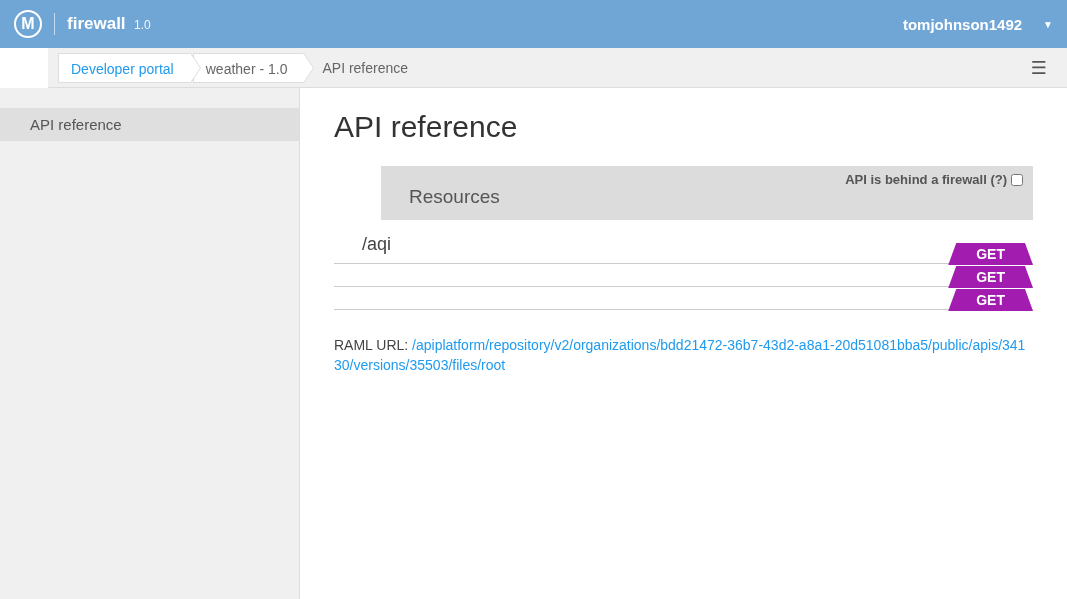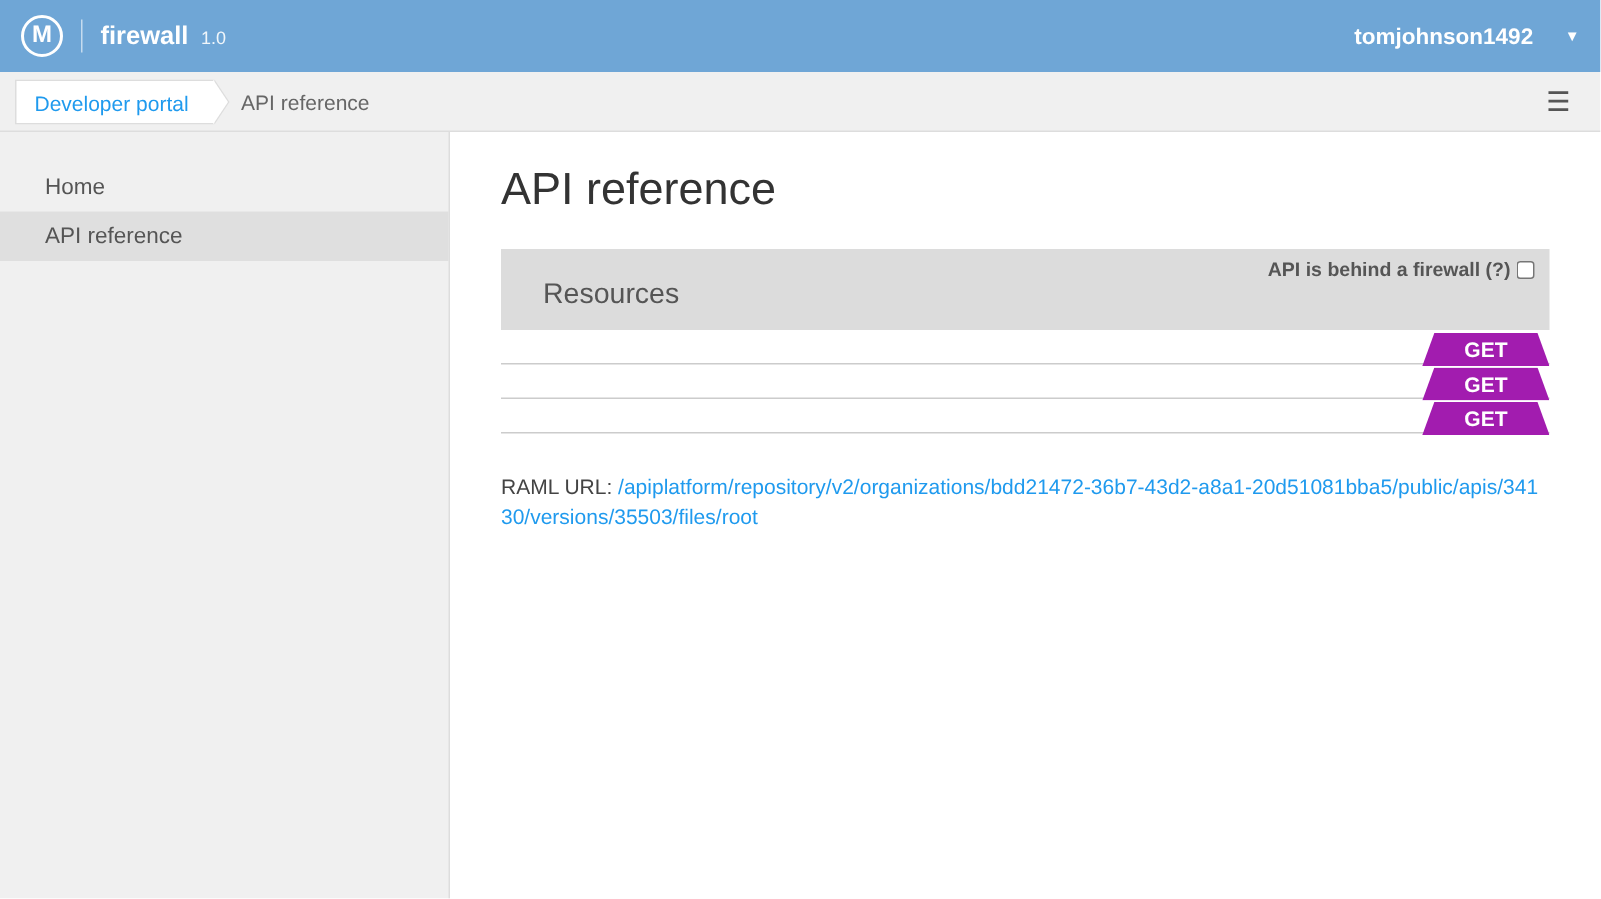--- a/index.html
+++ b/index.html
@@ -56,20 +56,21 @@
   .caret-down {
     font-size: 10px;
   }
   .breadcrumb-bar {
     background: #f0f0f0;
     border-bottom: 1px solid #ddd;
     height: 40px;
     display: flex;
     align-items: center;
     padding: 0 10px;
+    margin-left: 48px;
   }
   .breadcrumb-item {
     position: relative;
     padding: 0 16px 0 12px;
     height: 30px;
     line-height: 30px;
     font-size: 14px;
     background: #fff;
     border: 1px solid #ddd;
     color: #666;
@@ -133,20 +134,21 @@
   .page-title {
     font-size: 30px;
     font-weight: 400;
     color: #333;
     margin-bottom: 22px;
   }
   .resources-header {
     background: #dcdcdc;
     padding: 12px 28px;
     position: relative;
+    margin-left: 47px;
   }
   .resources-header h2 {
     font-size: 19px;
     font-weight: 400;
     color: #555;
     padding-top: 8px;
   }
   .firewall-row {
     position: absolute;
     top: 6px;
@@ -211,49 +213,50 @@
   <div class="user-menu">
     <span>tomjohnson1492</span>
     <span class="caret-down">▼</span>
   </div>
 </div>
 
 <div class="breadcrumb-bar">
   <div class="breadcrumb-item first">
     <span>Developer portal</span>
   </div>
+  <div class="breadcrumb-item" style="margin-left:2px">
+    <span>weather - 1.0</span>
+  </div>
   <div class="breadcrumb-item last" style="margin-left:6px">
     <span>API reference</span>
   </div>
   <div class="breadcrumb-spacer"></div>
   <div class="hamburger">☰</div>
 </div>
 
 <div class="body-wrap">
   <div class="sidebar">
-    <div class="sidebar-item">
-      <span>Home</span>
-    </div>
     <div class="sidebar-item active">
       <span>API reference</span>
     </div>
   </div>
 
   <div class="main">
     <h1 class="page-title">API reference</h1>
 
     <div class="resources-header">
       <div class="firewall-row">
         <span>API is behind a firewall (?)</span>
         <input type="checkbox" style="">
       </div>
       <h2>Resources</h2>
     </div>
 
     <div class="resource-row">
+      <div class="resource-path">/aqi</div>
       <div class="method-btn">GET</div>
     </div>
     <div class="resource-row">
       <div class="method-btn">GET</div>
     </div>
     <div class="resource-row">
       <div class="method-btn">GET</div>
     </div>
 
     <div class="raml-row">

